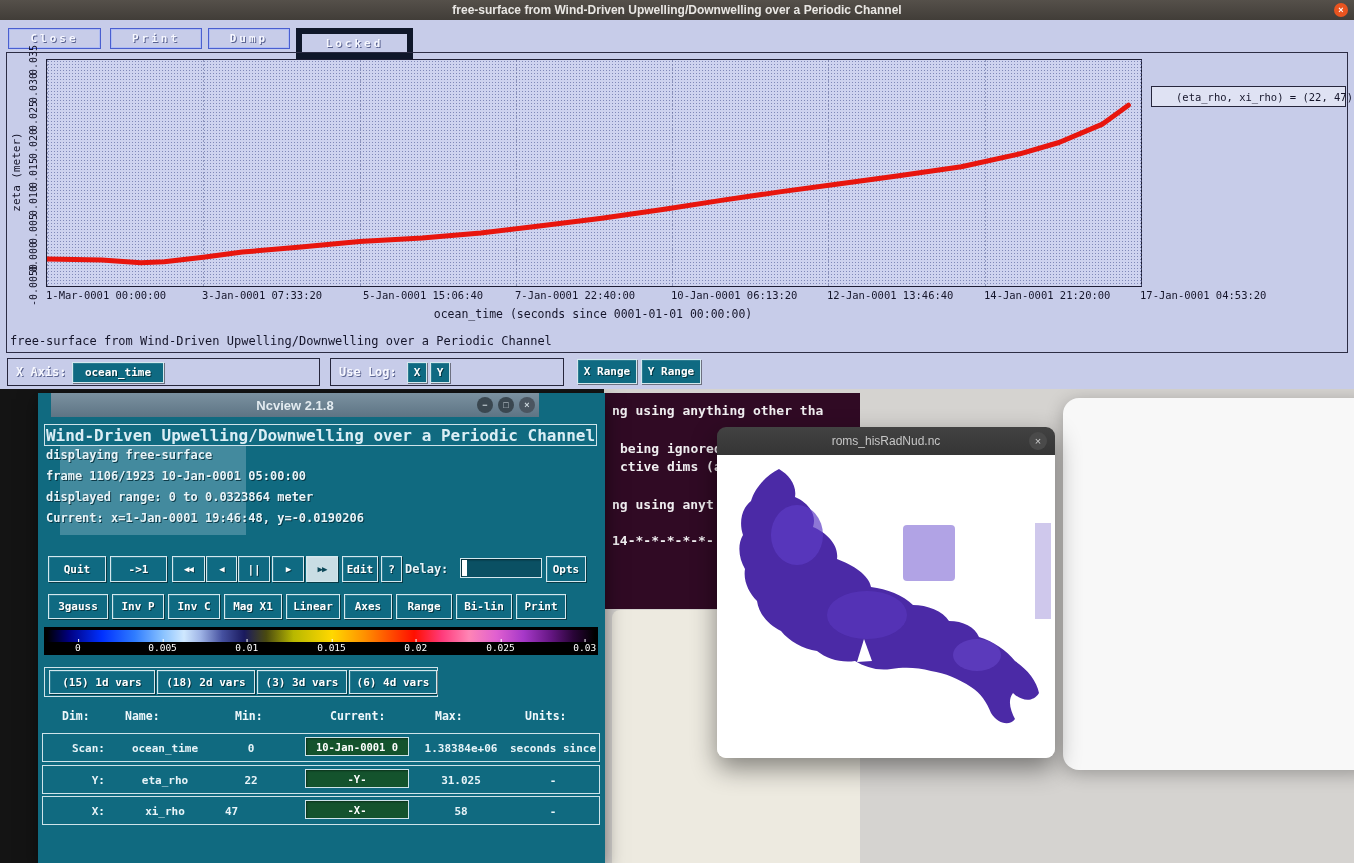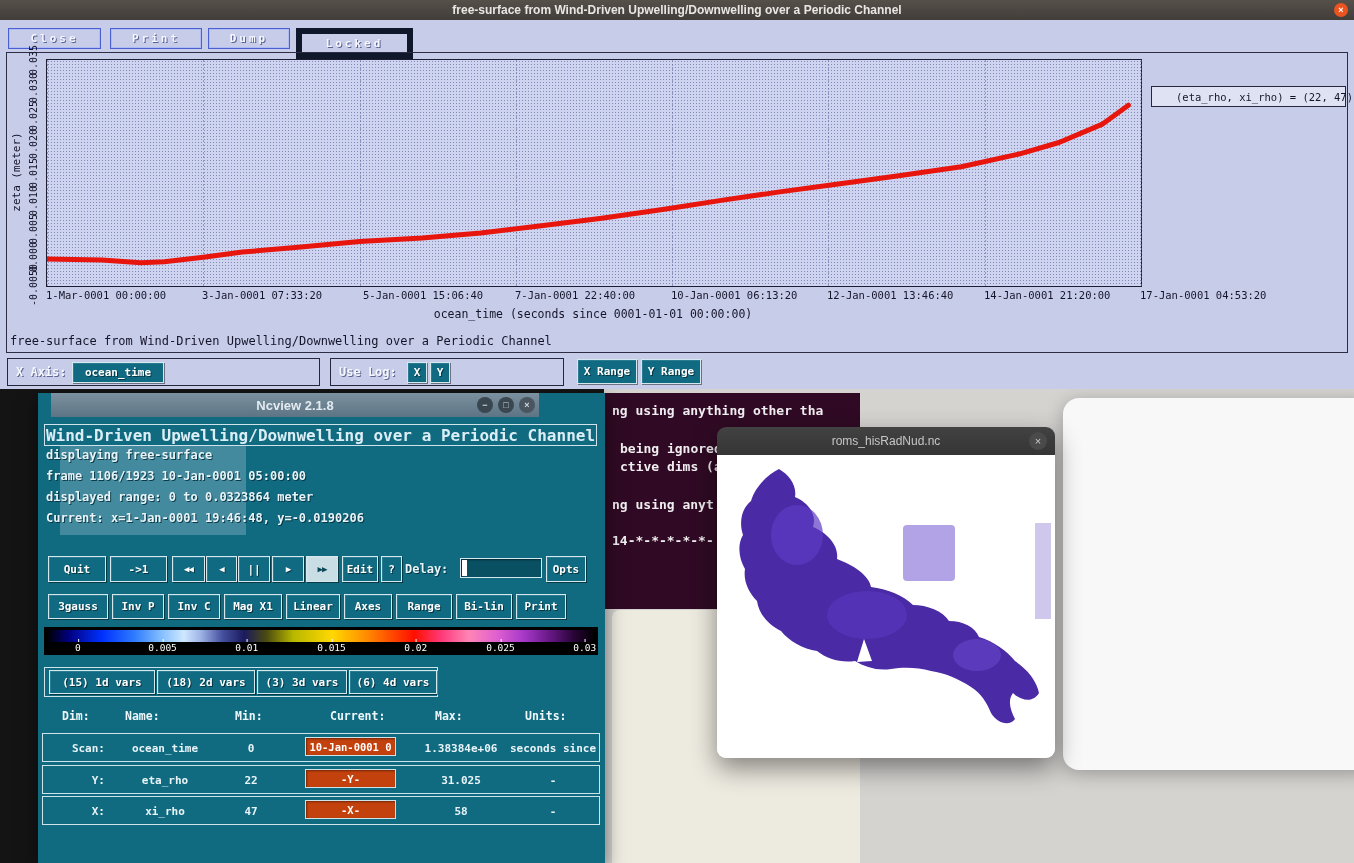--- a/index.html
+++ b/index.html
@@ -59,21 +59,21 @@
       #45509f 32%, #1a1a5e 36%, #4a4a10 40%, #b8b800 45%, #ffd800 52%, #ff9000 58%, #ff4800 63%,
       #ff0f00 67%, #ff3a7a 72%, #ff85b5 77%, #e060d0 82%, #a638c8 87%, #641682 92%, #2a0538 96%, #000 100%);}
   .cb-tick{position:absolute;top:15px;transform:translateX(-50%);color:#fff;font-size:9.5px;}
   .cb-tick::before{content:"";position:absolute;left:50%;top:-3px;width:1px;height:3px;background:#fff;}
 
   .varbox{position:absolute;left:6px;top:274px;width:392px;height:28px;border:1px solid #cfe4ea;}
   .th{position:absolute;top:316px;color:#eef7fa;font:bold 11.5px "DejaVu Sans Mono",monospace;}
   .rowbox{position:absolute;left:4px;width:556px;height:27px;border:1px solid #cfe4ea;}
   .cell{position:absolute;top:50%;transform:translateY(-50%);color:#e8f4f8;
         font:bold 11px "DejaVu Sans Mono",monospace;white-space:nowrap;overflow:hidden;}
-  .curbtn{position:absolute;left:262px;top:3px;width:91px;height:19px;background:#c2410c;
+  .curbtn{position:absolute;left:262px;top:3px;width:104px;height:19px;background:#14532d;
         border:1px solid #cfe4ea;box-shadow:inset 1px 1px 2px rgba(0,0,0,.4);color:#fff;
         font:bold 10.5px "DejaVu Sans Mono",monospace;display:flex;align-items:center;justify-content:center;
         cursor:pointer;white-space:nowrap;overflow:hidden;box-sizing:border-box;}
 
   
   #plotwin{left:0;top:0;width:1354px;height:389px;background:#c7cce9;}
   .pw-titlebar{position:absolute;left:0;top:0;width:1354px;height:20px;
         background:linear-gradient(#55504a,#413d38);display:flex;align-items:center;justify-content:center;
         color:#e9e7e4;font:bold 12px "Liberation Sans",sans-serif;}
   .pw-close{position:absolute;right:6px;top:3px;width:14px;height:14px;border-radius:50%;background:#e95420;
@@ -222,21 +222,21 @@
       <span class="cell" style="left:6px;width:56px;text-align:right">Y:</span>
       <span class="cell" style="left:66px;width:112px;text-align:center">eta_rho</span>
       <span class="cell" style="left:182px;width:52px;text-align:center">22</span>
       <div class="curbtn">-Y-</div>
       <span class="cell" style="left:368px;width:100px;text-align:center">31.025</span>
       <span class="cell" style="left:466px;width:88px;text-align:center">-</span>
     </div>
     <div class="rowbox" style="top:403px">
       <span class="cell" style="left:6px;width:56px;text-align:right">X:</span>
       <span class="cell" style="left:66px;width:112px;text-align:center">xi_rho</span>
-      <span class="cell" style="left:182px;width:52px;text-align:center">47</span>
+      <span class="cell" style="left:182px;width:52px;">47</span>
       <div class="curbtn">-X-</div>
       <span class="cell" style="left:368px;width:100px;text-align:center">58</span>
       <span class="cell" style="left:466px;width:88px;text-align:center">-</span>
     </div>
   </div>
 
   <div class="abs" id="plotwin">
     <div class="pw-titlebar">
       <span>free-surface from Wind-Driven Upwelling/Downwelling over a Periodic Channel</span>
       <span class="pw-close">×</span>

